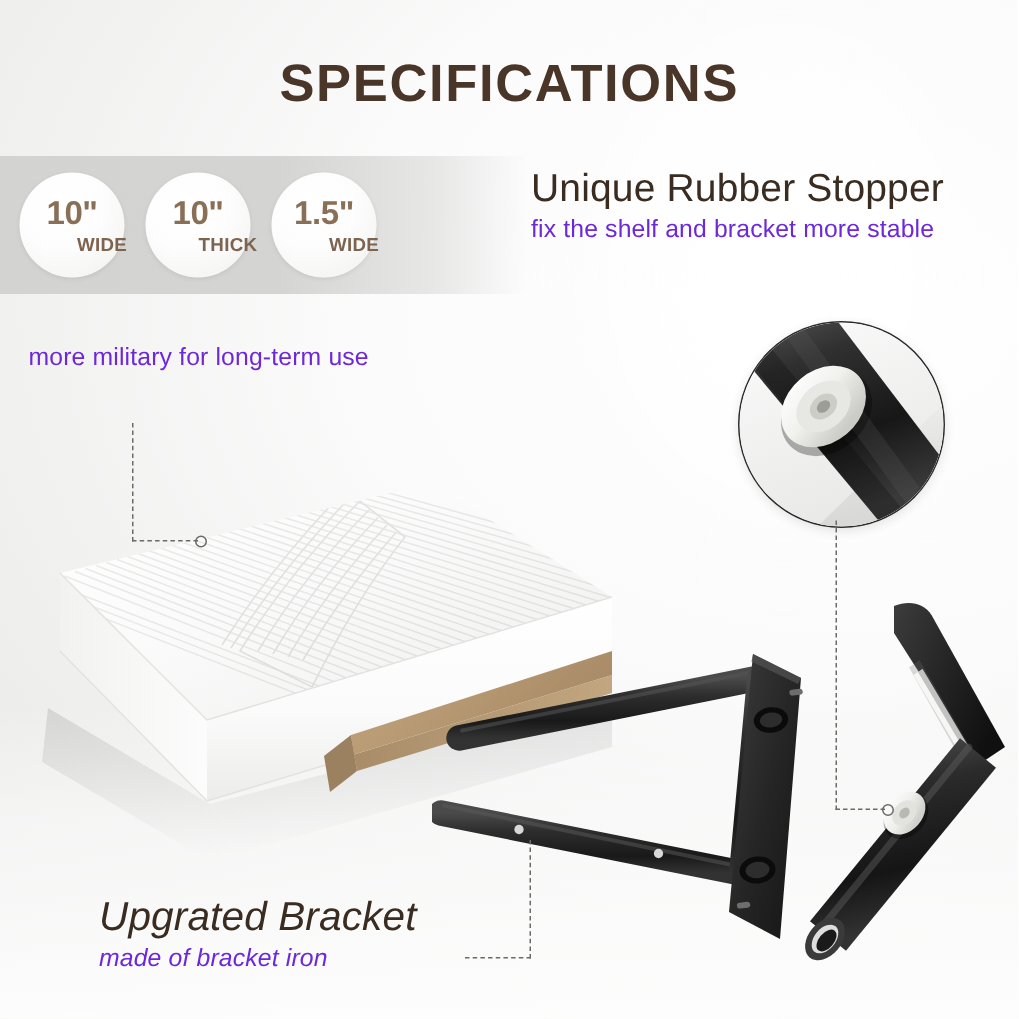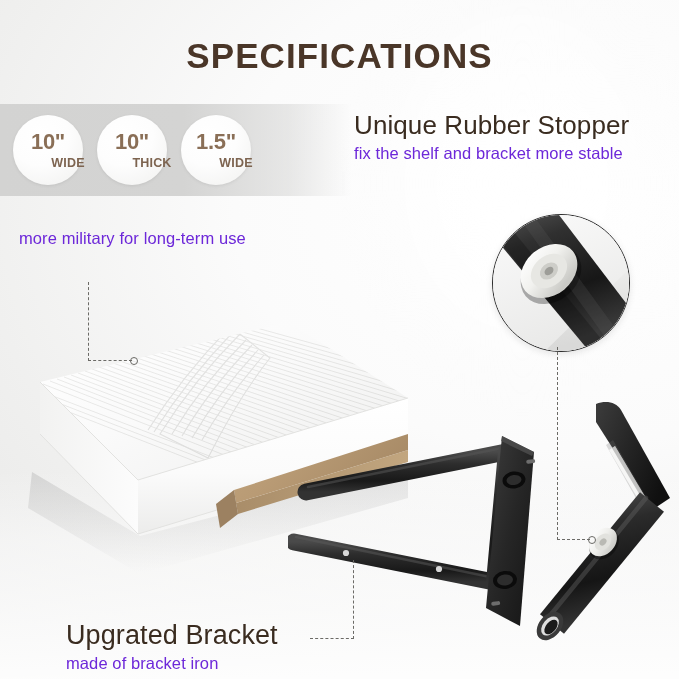--- a/index.html
+++ b/index.html
@@ -78,21 +78,21 @@
     font-size: 26px; font-weight: normal;
     color: #3a2c20; letter-spacing: .1px; white-space: nowrap;
     text-shadow: 0 1px 0 rgba(255,255,255,.65);
   }
   .callout .sub {
     font-size: 16.5px; color: #6d28d9; white-space: nowrap;
     margin-top: 3px; letter-spacing: .1px;
   }
   #c-stopper { left: 334px; top: 110px; margin-left: 20px; }
   #c-wood    { left: 19px;  top: 226px; }
-  #c-bracket { left: 66px;  top: 620px; }
+  #c-bracket { left: 66px;  top: 596px; font-style: italic; }
   #c-bracket .ttl { font-size: 27px; }
 
   
   .lead { position: absolute; }
   .lead-v {
     border-left: 1.4px dashed #6b6a66;
   }
   .lead-h {
     border-top: 1.4px dashed #6b6a66;
   }

